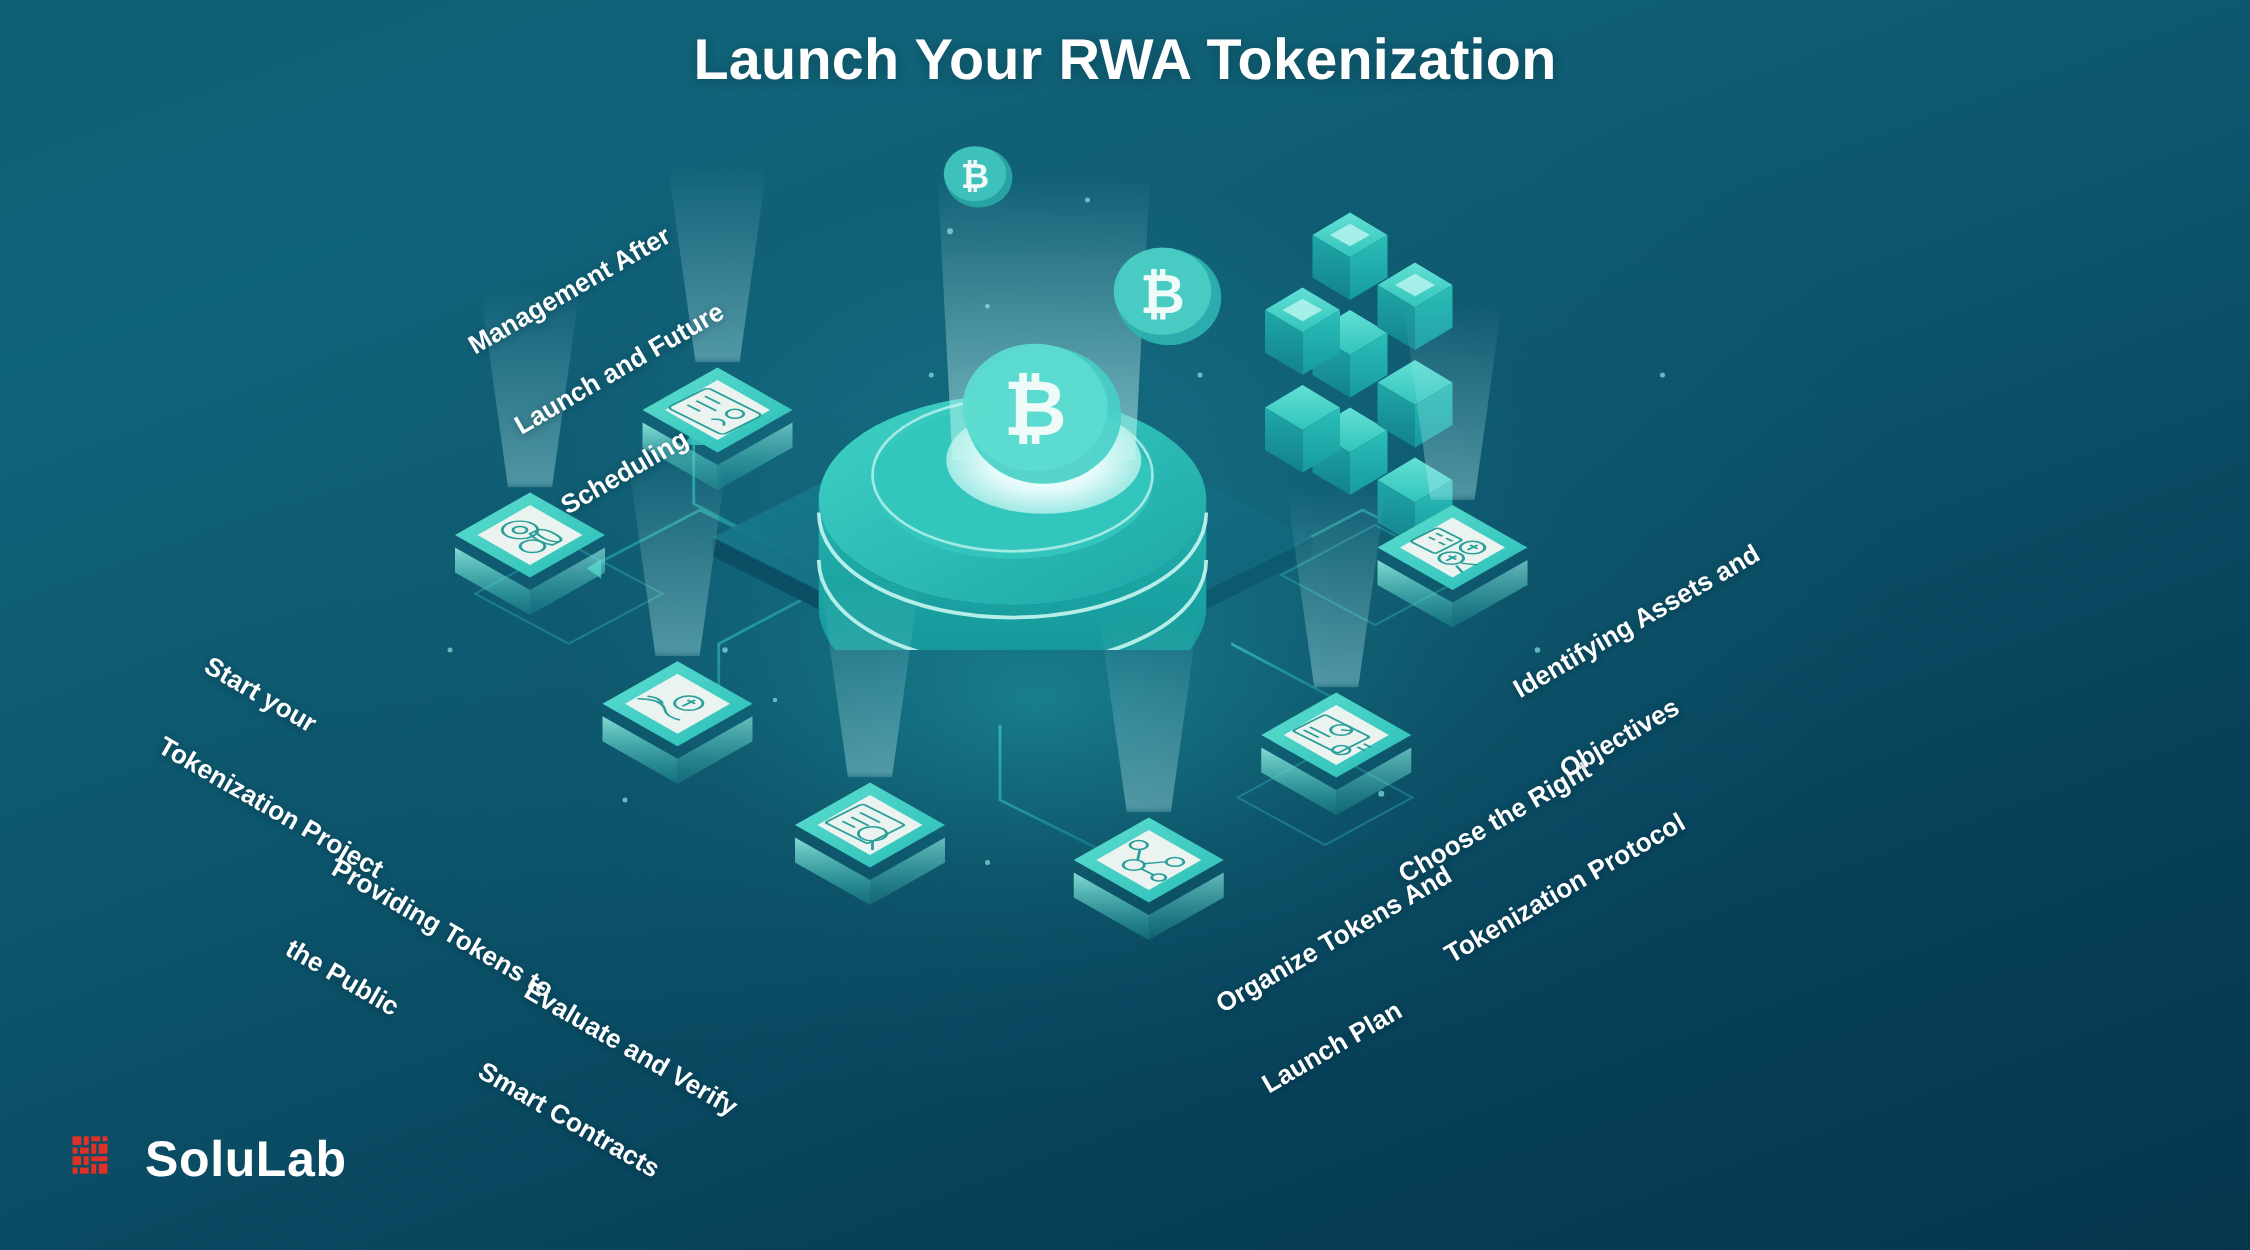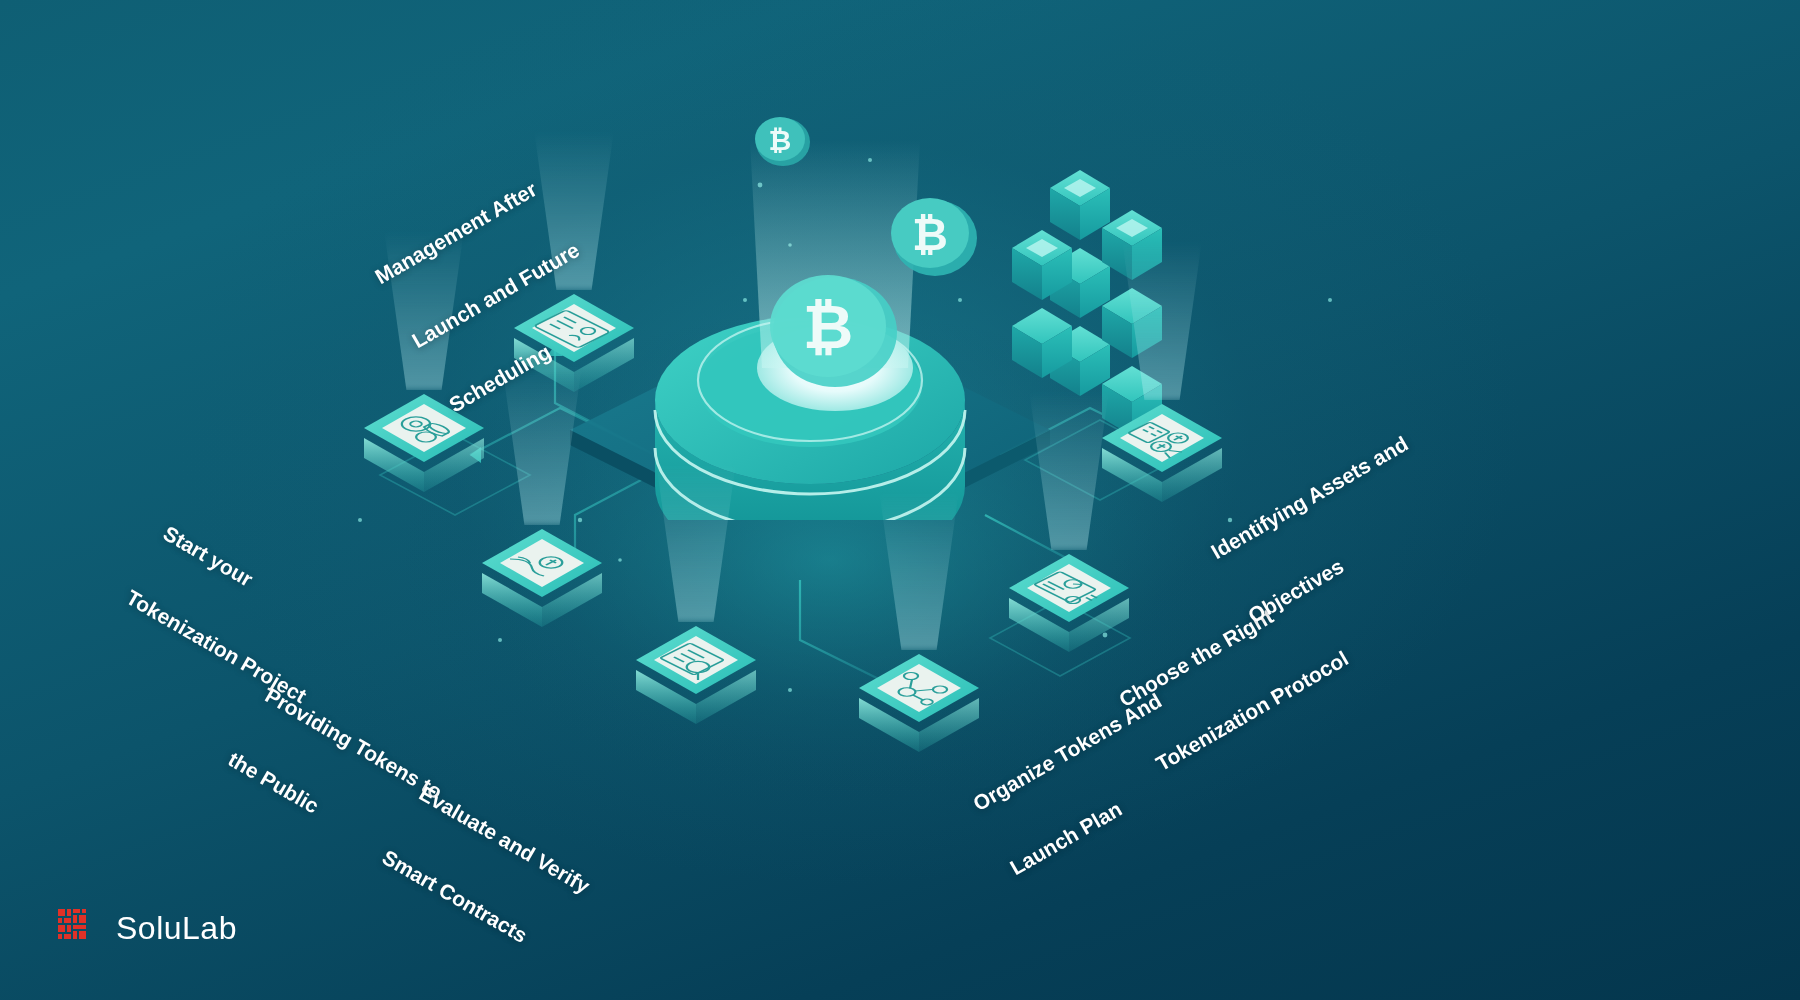--- a/index.html
+++ b/index.html
@@ -43,27 +43,28 @@
     position:absolute;color:#ffffff;font-weight:bold;
     font-size:21px;line-height:1.18;white-space:pre;
     text-shadow:0 1px 6px rgba(0,20,30,.35);
   }
   .lbl.down{transform:rotate(30deg);transform-origin:0 0;}
   .lbl.up{transform:rotate(-30deg);transform-origin:0 0;}
 
   
   .logo{position:absolute;left:56px;top:905px;display:flex;align-items:center;gap:14px;}
   .logo .mark{width:46px;height:46px;}
-  .logo .wordmark{color:#ffffff;font-size:32px;font-weight:normal;letter-spacing:.5px;}
+  .logo .wordmark{color:#ffffff;font-size:40px;font-weight:bold;letter-spacing:.5px;}
 </style>
 </head>
 <body>
 
 <div id="stage">
 
+  <div class="title">Launch Your RWA Tokenization</div>
 
   <svg class="wires" viewBox="0 0 1800 1000">
     <defs>
       <linearGradient id="wireG" x1="0" y1="0" x2="1" y2="1">
         <stop offset="0%" stop-color="#37c9c2" stop-opacity=".75"></stop>
         <stop offset="100%" stop-color="#1f8e9a" stop-opacity=".35"></stop>
       </linearGradient>
       <radialGradient id="floorGlow" cx="50%" cy="50%" r="50%">
         <stop offset="0%" stop-color="#23a9ad" stop-opacity=".40"></stop>
         <stop offset="100%" stop-color="#0b4a5e" stop-opacity="0"></stop>

